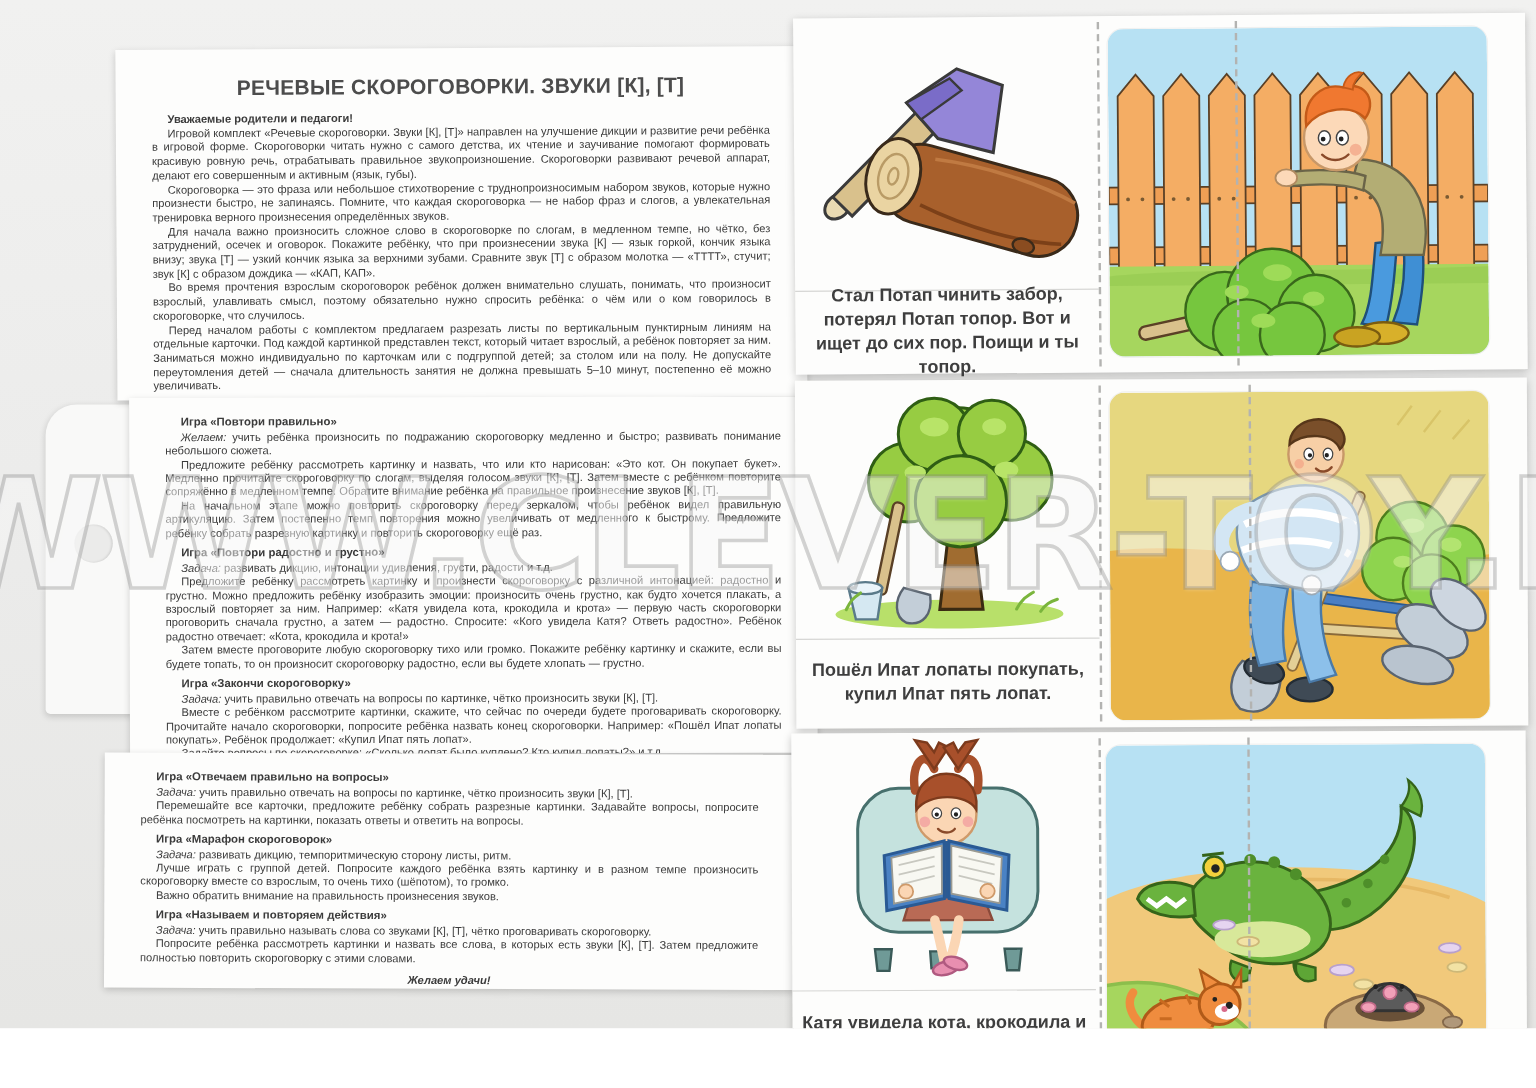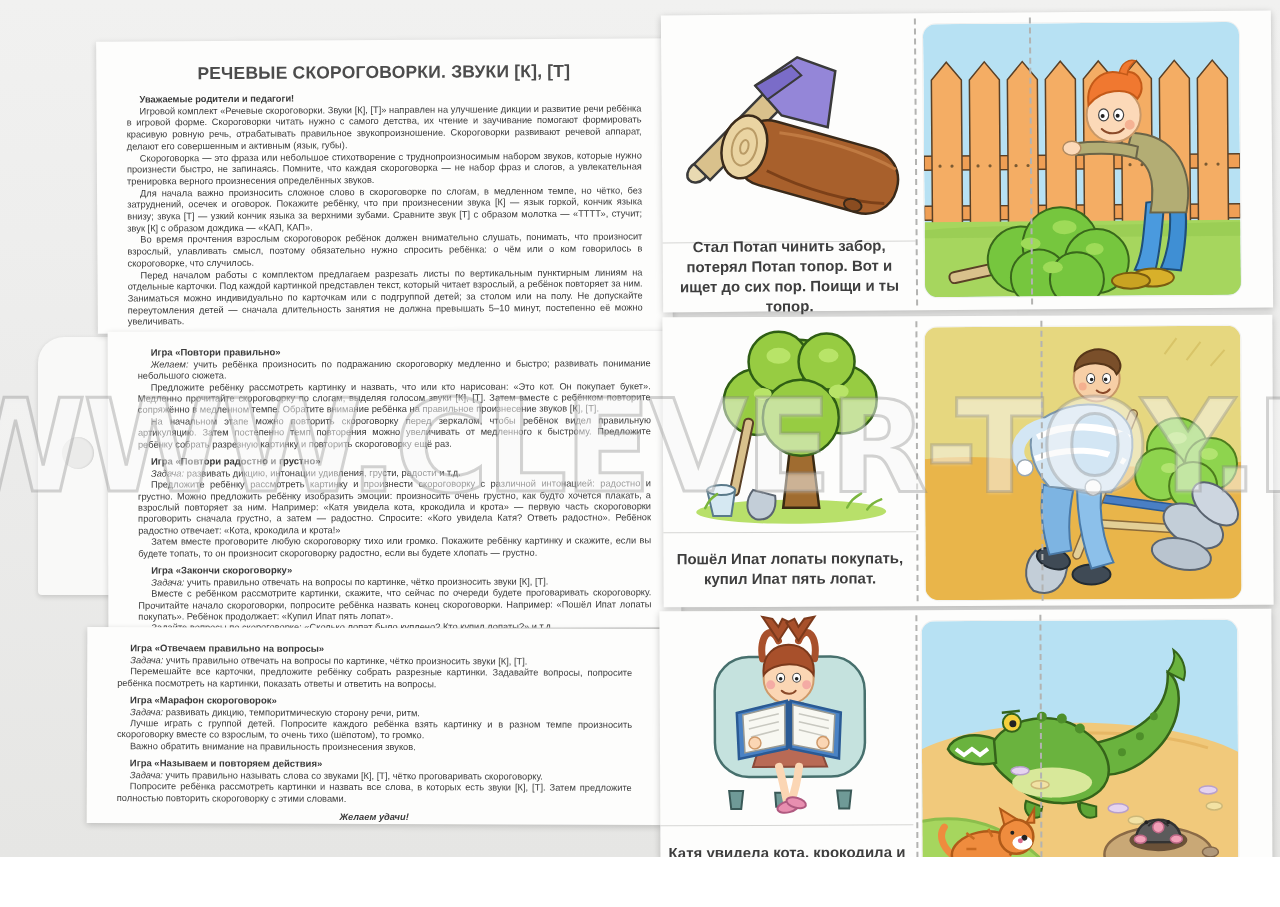--- a/index.html
+++ b/index.html
@@ -81,21 +81,21 @@
       <p class="para">Задайте вопросы по скороговорке: «Сколько лопат было куплено? Кто купил лопаты?» и т.д.</p>
     </div>
   </div>
 
   <div class="sheet sheet3">
     <div class="doc-body compact pad-top">
       <p class="g-title">Игра «Отвечаем правильно на вопросы»</p>
       <p class="para"><span class="task-label">Задача:</span> <span>учить правильно отвечать на вопросы по картинке, чётко произносить звуки [К], [Т].</span></p>
       <p class="para">Перемешайте все карточки, предложите ребёнку собрать разрезные картинки. Задавайте вопросы, попросите ребёнка посмотреть на картинки, показать ответы и ответить на вопросы.</p>
       <p class="g-title">Игра «Марафон скороговорок»</p>
-      <p class="para"><span class="task-label">Задача:</span> <span>развивать дикцию, темпоритмическую сторону речи, ритм.</span></p>
+      <p class="para"><span class="task-label">Задача:</span> <span>развивать дикцию, темпоритмическую сторону листы, ритм.</span></p>
       <p class="para">Лучше играть с группой детей. Попросите каждого ребёнка взять картинку и в разном темпе произносить скороговорку вместе со взрослым, то очень тихо (шёпотом), то громко.</p>
       <p class="para">Важно обратить внимание на правильность произнесения звуков.</p>
       <p class="g-title">Игра «Называем и повторяем действия»</p>
       <p class="para"><span class="task-label">Задача:</span> <span>учить правильно называть слова со звуками [К], [Т], чётко проговаривать скороговорку.</span></p>
       <p class="para">Попросите ребёнка рассмотреть картинки и назвать все слова, в которых есть звуки [К], [Т]. Затем предложите полностью повторить скороговорку с этими словами.</p>
       <p class="para closing">Желаем удачи!</p>
     </div>
   </div>
 
   <div class="card card1">

